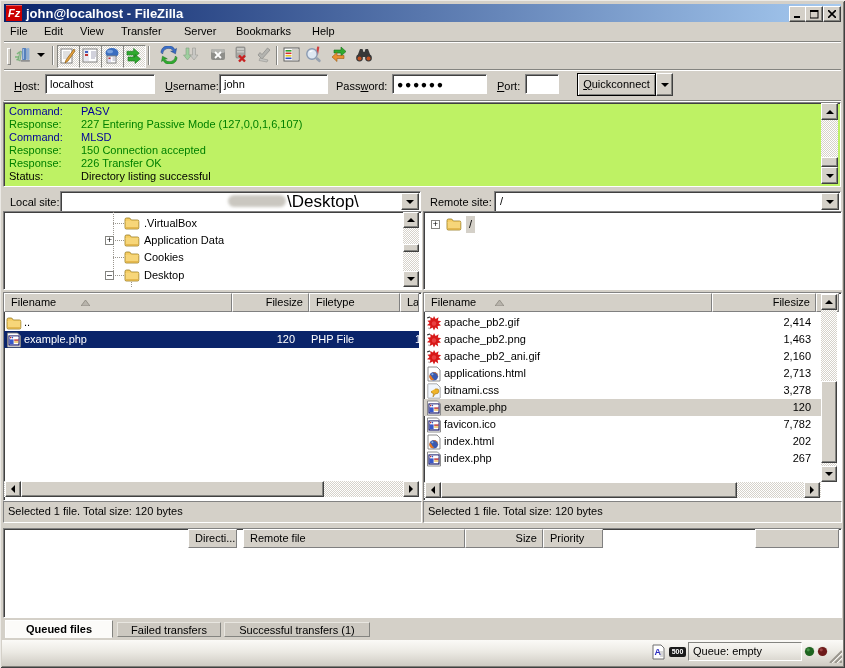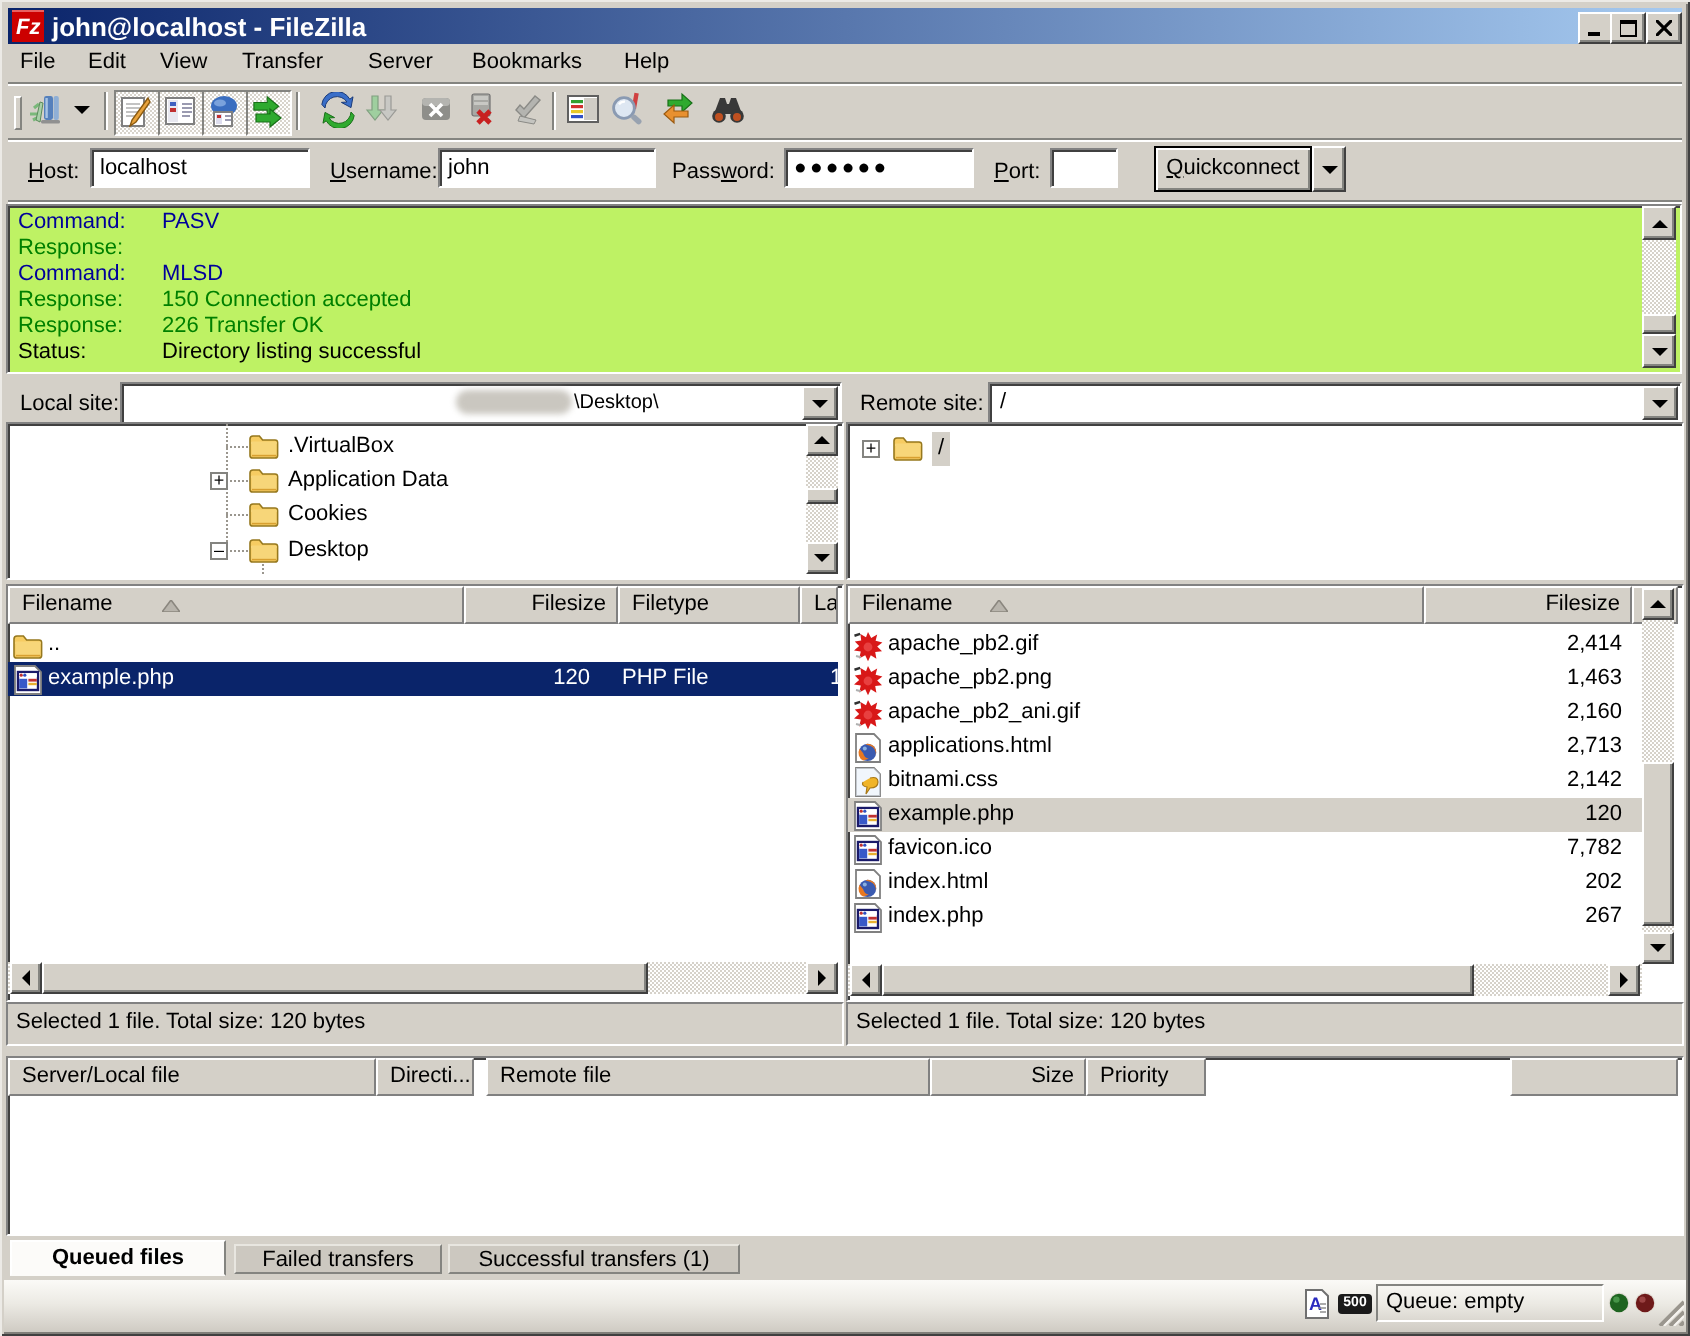--- a/index.html
+++ b/index.html
@@ -247,20 +247,21 @@
         <div class="arrS"></div>
       </div>
 </div>
 <div class="abs" style="left:4px;top:100px;width:837px;height:1px;background:#848480"></div>
 <div class="abs" style="left:4px;top:101px;width:837px;height:1px;background:#fff"></div>
 
 <div class="abs sunk" id="log" style="left:3px;top:102px;width:836px;height:83px;background:#bef264">
   <div class="cell" style="left:5px;top:2px;height:13px;line-height:13px;color:#00009a">Command:</div>
       <div class="cell" style="left:77px;top:2px;height:13px;line-height:13px;color:#00009a">PASV</div>
   <div class="cell" style="left:5px;top:15px;height:13px;line-height:13px;color:#008000">Response:</div>
+      <div class="cell" style="left:77px;top:15px;height:13px;line-height:13px;color:#008000">227 Entering Passive Mode (127,0,0,1,6,107)</div>
   <div class="cell" style="left:5px;top:28px;height:13px;line-height:13px;color:#00009a">Command:</div>
       <div class="cell" style="left:77px;top:28px;height:13px;line-height:13px;color:#00009a">MLSD</div>
   <div class="cell" style="left:5px;top:41px;height:13px;line-height:13px;color:#008000">Response:</div>
       <div class="cell" style="left:77px;top:41px;height:13px;line-height:13px;color:#008000">150 Connection accepted</div>
   <div class="cell" style="left:5px;top:54px;height:13px;line-height:13px;color:#008000">Response:</div>
       <div class="cell" style="left:77px;top:54px;height:13px;line-height:13px;color:#008000">226 Transfer OK</div>
   <div class="cell" style="left:5px;top:67px;height:13px;line-height:13px">Status:</div>
       <div class="cell" style="left:77px;top:67px;height:13px;line-height:13px">Directory listing successful</div>
   <div class="sb" style="left:817px;top:0px;width:17px;height:81px">
     <div class="track" style="left:0;top:0;width:17px;height:81px"></div>
@@ -271,21 +272,21 @@
     <div class="sbtn" style="left:0;top:64px;width:17px;height:17px">
           <div class="arrS"></div>
         </div>
   </div>
 </div>
 
 <div class="abs" id="siterows" style="left:0;top:190px;width:845px;height:22px">
   <span class="abs" style="left:10px;top:6px">Local site:</span>
   <div class="abs sunk" style="left:60px;top:1px;width:359px;height:19px;background:#fff;line-height:19px">
     <span class="abs" style="left:167px;top:3px;width:58px;height:12px;background:#cac7c0;border-radius:6px;filter:blur(1.5px)"></span>
-    <span class="abs" style="left:226px;top:0;font-size:10px">\Desktop\</span>
+    <span class="abs" style="left:226px;top:0;font-size:17px">\Desktop\</span>
     <div class="abs btn hc" style="right:1px;top:1px;width:16px;height:15px">
           <div class="arrS"></div>
         </div>
   </div>
   <span class="abs" style="left:430px;top:6px">Remote site:</span>
   <div class="abs sunk" style="left:494px;top:1px;width:345px;height:19px;background:#fff;line-height:19px">
     <span style="padding-left:5px">/</span>
     <div class="abs btn hc" style="right:1px;top:1px;width:16px;height:15px">
           <div class="arrS"></div>
         </div>
@@ -389,21 +390,21 @@
       <div class="cell r" style="left:287px;top:55px;width:100px">2,160</div>
   <svg class="abs" style="left:2px;top:73px" width="16" height="16">
         <use href="#iff"></use>
       </svg>
       <span class="cell" style="left:20px;top:72px">applications.html</span>
       <div class="cell r" style="left:287px;top:72px;width:100px">2,713</div>
   <svg class="abs" style="left:2px;top:90px" width="16" height="16">
         <use href="#icss"></use>
       </svg>
       <span class="cell" style="left:20px;top:89px">bitnami.css</span>
-      <div class="cell r" style="left:287px;top:89px;width:100px">2,142</div>
+      <div class="cell r" style="left:287px;top:89px;width:100px">3,278</div>
   <div class="abs" style="left:0px;top:106px;width:397px;height:17px;background:#d4d0c8"></div>
   <svg class="abs" style="left:2px;top:107px" width="16" height="16">
         <use href="#iwin"></use>
       </svg>
       <span class="cell" style="left:20px;top:106px">example.php</span>
       <div class="cell r" style="left:287px;top:106px;width:100px">120</div>
   <svg class="abs" style="left:2px;top:124px" width="16" height="16">
         <use href="#iwin"></use>
       </svg>
       <span class="cell" style="left:20px;top:123px">favicon.ico</span>
@@ -437,21 +438,20 @@
     <div class="sbtn" style="left:380px;top:0;width:16px;height:16px">
           <div class="arrE"></div>
         </div>
   </div>
 </div>
 
 <div class="abs sunk2" style="left:3px;top:501px;width:417px;height:20px;line-height:19px"><span style="padding-left:4px">Selected 1 file. Total size: 120 bytes</span></div>
 <div class="abs sunk2" style="left:423px;top:501px;width:417px;height:20px;line-height:19px"><span style="padding-left:4px">Selected 1 file. Total size: 120 bytes</span></div>
 
 <div class="abs sunk" id="queue" style="left:3px;top:528px;width:837px;height:88px;background:#fff">
-  <div class="hcell" style="left:0;width:184px"><span>Server/Local file</span></div>
   <div class="hcell" style="left:184px;width:49px"><span>Directi...</span></div>
   <div class="hcell" style="left:239px;width:222px"><span>Remote file</span></div>
   <div class="hcell" style="left:461px;width:78px;text-align:right"><span style="padding-right:5px">Size</span></div>
   <div class="hcell" style="left:539px;width:60px"><span>Priority</span></div>
   <div class="hcell" style="left:751px;width:84px"></div>
 </div>
 
 <div class="abs" id="tabs" style="left:4px;top:619px;width:837px;height:19px">
   <div class="abs" style="left:1px;top:1px;width:108px;height:18px;background:#fcfbf9;border:1px solid;border-color:#fff #848480 #fcfbf9 #fff;box-sizing:border-box;text-align:center;font-weight:bold;line-height:16px">Queued files</div>
   <div class="abs" style="left:113px;top:3px;width:104px;height:15px;background:#ccc8c0;border:1px solid;border-color:#e8e6e0 #848480 #848480 #e8e6e0;box-sizing:border-box;text-align:center;line-height:14px">Failed transfers</div>

